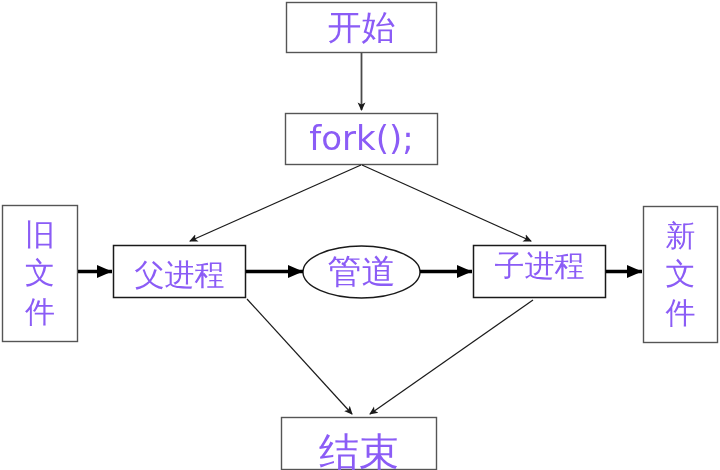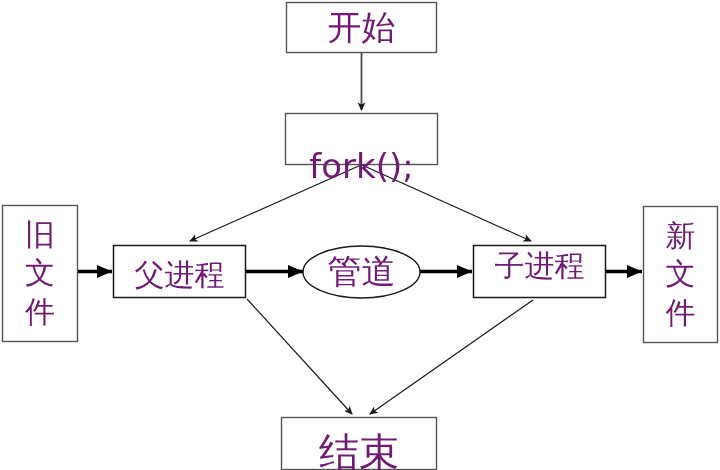--- a/index.html
+++ b/index.html
@@ -19,28 +19,28 @@
     left: 0;
     top: 0;
     width: 720px;
     height: 470px;
   }
   .node-label {
     position: absolute;
     display: flex;
     align-items: center;
     justify-content: center;
-    color: #701a75;
+    color: #8b5cf6;
     line-height: 1.05;
     white-space: pre;
     pointer-events: none;
     text-align: center;
   }
   .lbl-start   { font-size: 34px; }
-  .lbl-fork    { font-size: 34px; margin-top: 28px; }
+  .lbl-fork    { font-size: 34px; }
   .lbl-proc    { font-size: 30px; letter-spacing: 0px; }
   .lbl-pipe    { font-size: 34px; }
   .lbl-end     { font-size: 40px; margin-top: 8px; }
   .lbl-file    { font-size: 30px; line-height: 1.28; }
 </style>
 </head>
 <body>
 
 <svg id="canvas" viewBox="0 0 720 470" xmlns="http://www.w3.org/2000/svg">
   <defs>

